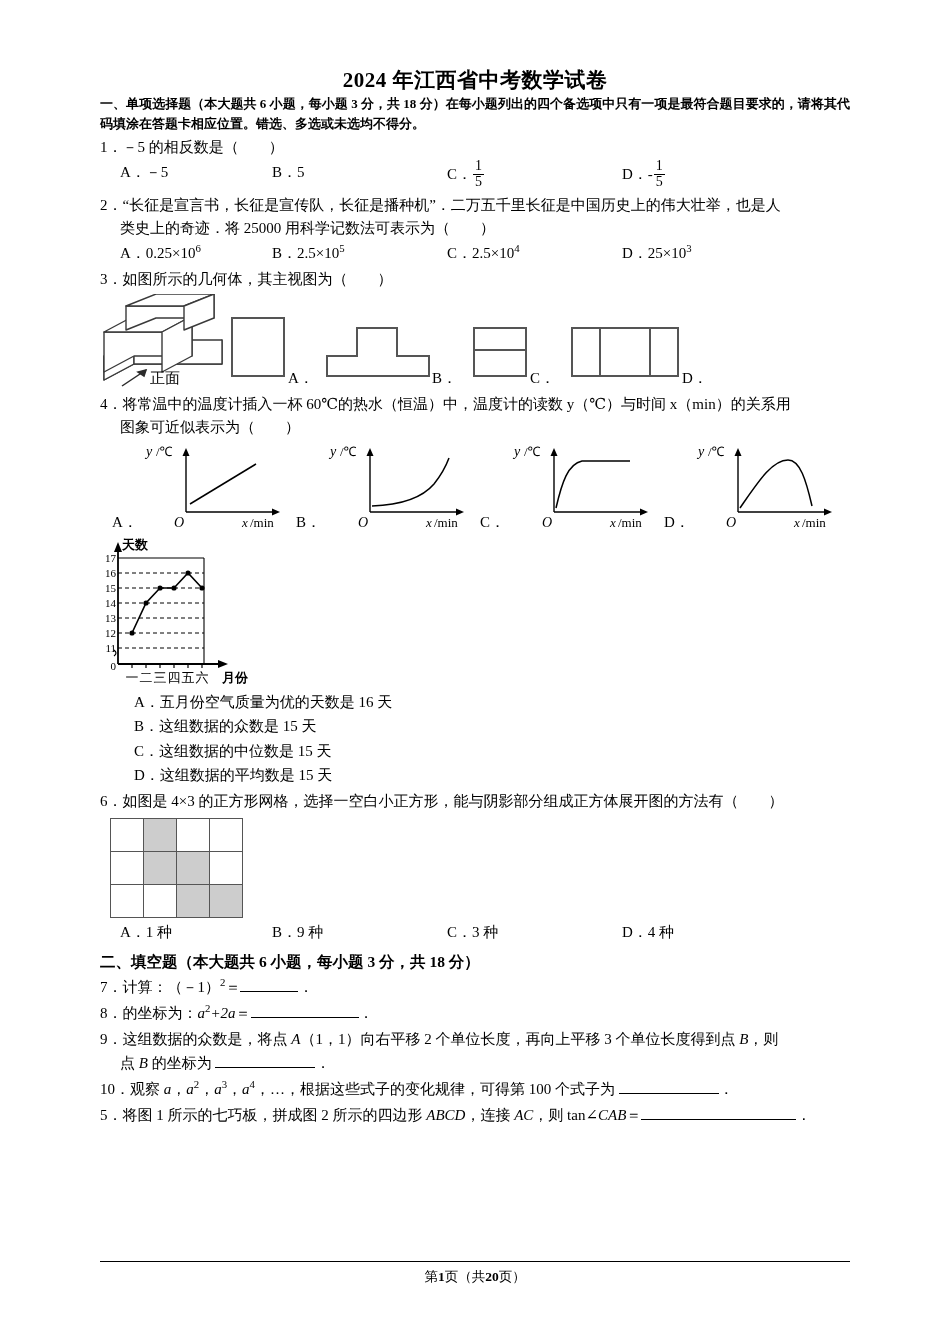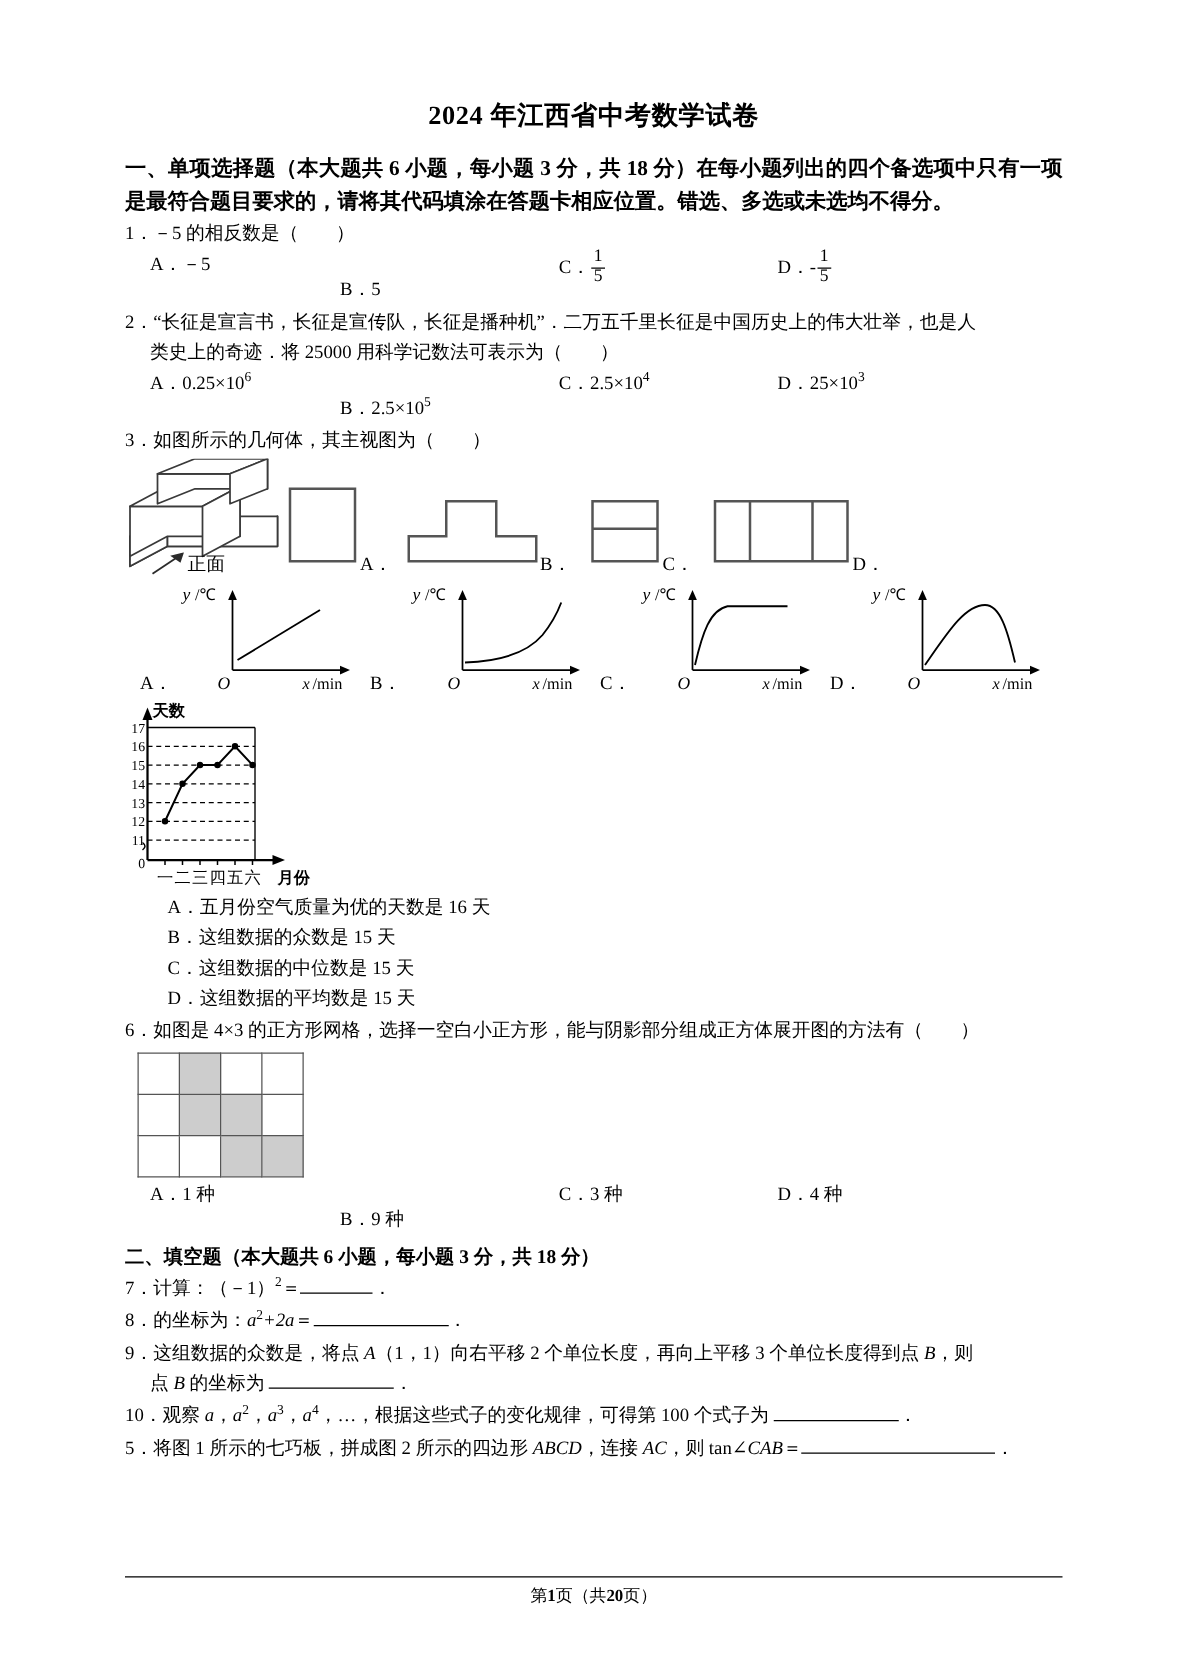--- a/index.html
+++ b/index.html
@@ -22,32 +22,32 @@
     height: 1344px;
     box-sizing: border-box;
     padding: 0 100px;
   }
 
   
   .doc-title {
     text-align: center;
     font-size: 21px;
     font-weight: bold;
-    margin: 12px;
+    margin: 0;
     padding-top: 68px;
     line-height: 1.2;
     letter-spacing: 0.5px;
   }
 
   
   .section-head {
-    font-size: 17px;
+    font-size: 13px;
     font-weight: bold;
     line-height: 1.5;
-    margin-top: 17px;
+    margin-top: 1px;
     text-align: justify;
   }
   .section-head-2 {
     font-size: 15.5px;
     font-weight: bold;
     line-height: 1.5;
     margin-top: 6px;
   }
 
   
@@ -75,21 +75,21 @@
     display: flex;
     padding-left: 20px;
     font-size: 15px;
     line-height: 1.6;
     margin-top: 1px;
   }
   .opt {
     white-space: nowrap;
   }
   .opt-a { width: 152px; }
-  .opt-b { width: 175px; margin-top: 20px; }
+  .opt-b { width: 175px; }
   .opt-c { width: 175px; }
   .opt-d { width: 175px; }
 
   
   .opts-stack {
     padding-left: 34px;
     font-size: 15px;
     line-height: 1.62;
     margin-top: 2px;
   }
@@ -259,20 +259,24 @@
     <span class="q3-label" style="left:430px;">C．</span>
 
     <svg class="q3-shape" style="left:470px; bottom:12px;" width="110" height="52" viewBox="0 0 110 52">
       <rect x="2" y="2" width="106" height="48" fill="#fff" stroke="#555" stroke-width="2"></rect>
       <line x1="30" y1="2" x2="30" y2="50" stroke="#555" stroke-width="2"></line>
       <line x1="80" y1="2" x2="80" y2="50" stroke="#555" stroke-width="2"></line>
     </svg>
     <span class="q3-label" style="left:582px;">D．</span>
   </div>
 
+  <div class="q">
+    <span class="q-text"><span class="q-num">4．</span><span>将常温中的温度计插入一杯 60℃的热水（恒温）中，温度计的读数 y（℃）与时间 x（min）的关系用</span></span>
+    <span class="indent">图象可近似表示为（　　）</span>
+  </div>
 
   <div class="fig-row-q4">
 
     <span class="q4-lab" style="left:12px;">A．</span>
     <svg class="q4-cell" style="left:38px;" width="160" height="88" viewBox="0 0 160 88">
       <text x="8" y="14" font-family="Liberation Serif, serif" font-size="14" font-style="italic">y</text>
       <text x="18" y="14" font-family="Liberation Serif, serif" font-size="13">/℃</text>
       <line x1="48" y1="70" x2="48" y2="12" stroke="#000" stroke-width="1.4"></line>
       <polygon points="48,6 44.5,14 51.5,14" fill="#000"></polygon>
       <line x1="48" y1="70" x2="136" y2="70" stroke="#000" stroke-width="1.4"></line>

